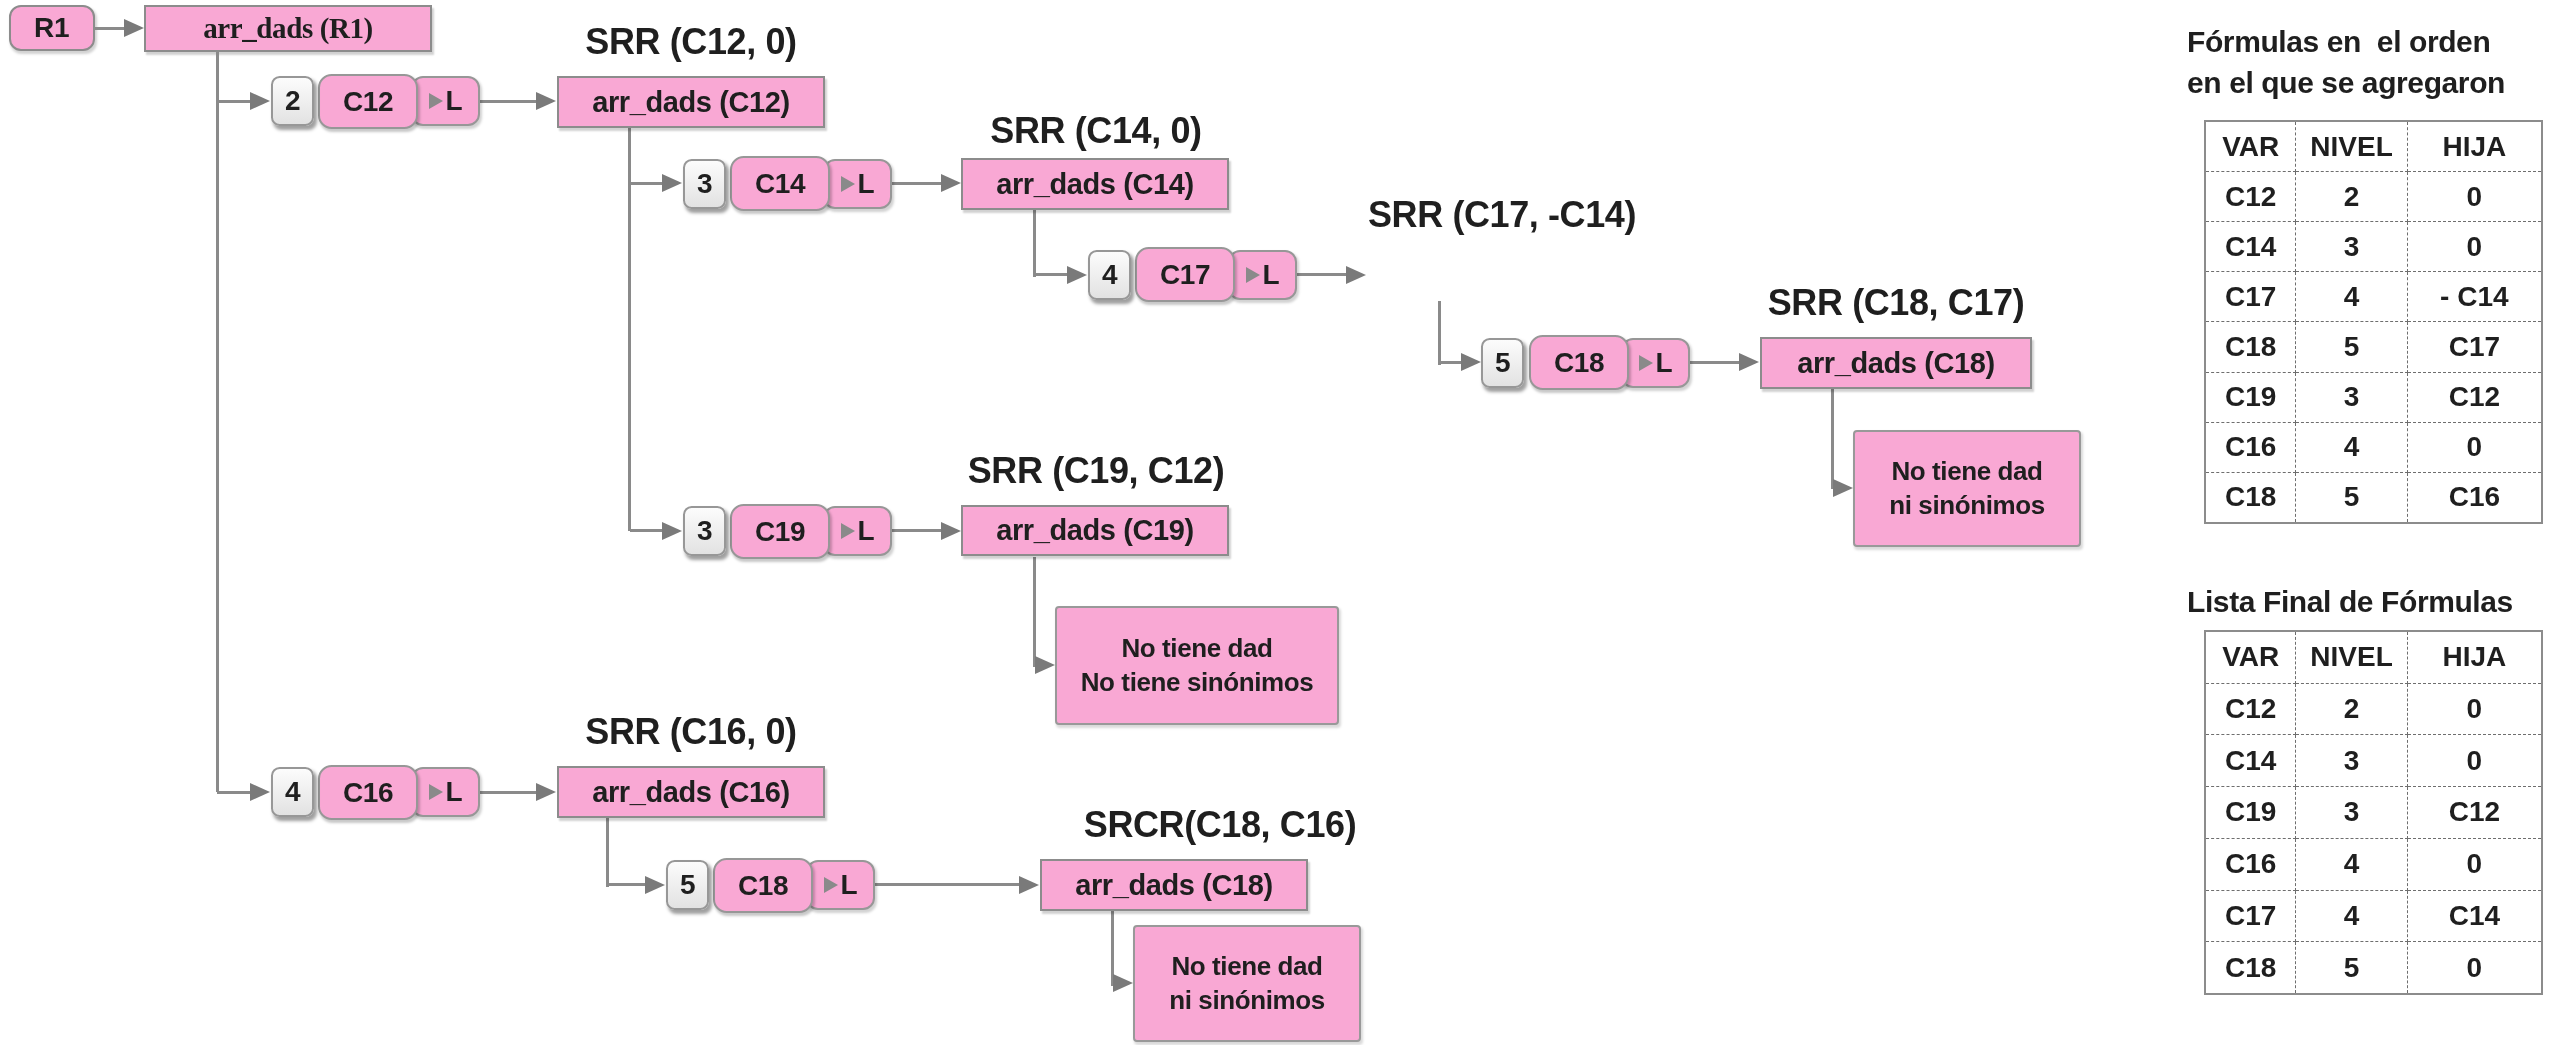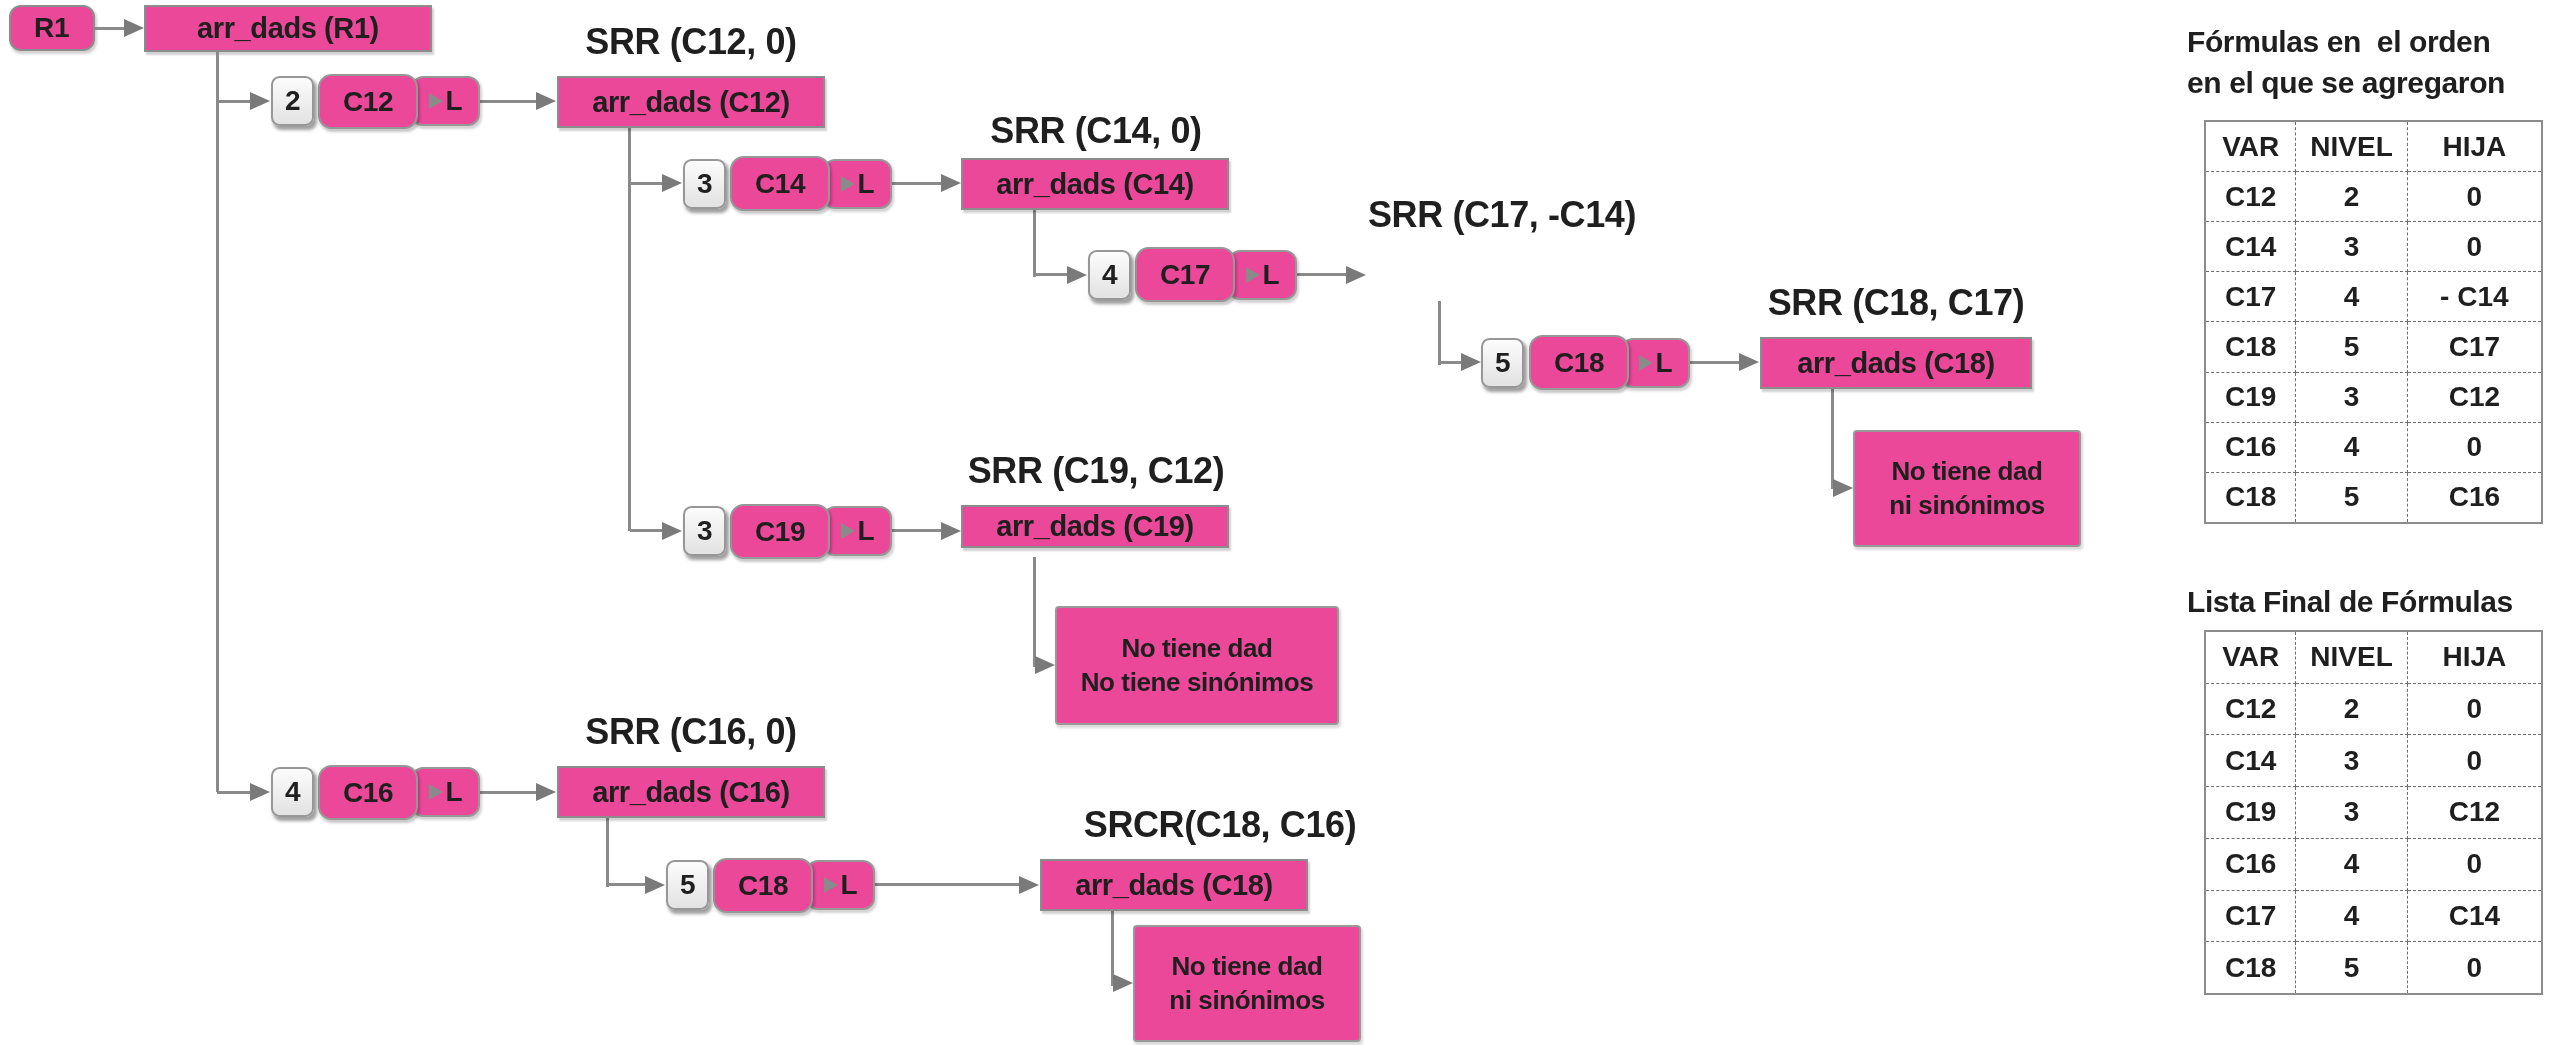--- a/index.html
+++ b/index.html
@@ -1,18 +1,18 @@
 <!DOCTYPE html>
 <html style="font-size:13.7px"><head>
 <meta charset="utf-8">
 <style>
   html,body{margin:0;padding:0;background:#ffffff;}
   #canvas{position:relative;width:2576px;height:1046px;background:#ffffff;overflow:hidden;
           font-family:"Liberation Sans","DejaVu Sans",sans-serif;color:#1f1f1f;}
-  .node,.call,.note,.badge,.varbox,.lbox{position:absolute;box-sizing:border-box;background:#ec4899;
+  .node,.call,.note,.badge,.varbox,.lbox{position:absolute;box-sizing:border-box;background:#f9a8d4;
           display:flex;align-items:center;justify-content:center;font-weight:bold;
           font-size:28px;letter-spacing:-0.4px;white-space:nowrap;}
   .node{border:2.6px solid #8c8c8c;border-radius:12px;box-shadow:1.7px 2.6px 2.6px rgba(0,0,0,0.18);}
   .call{border:2.6px solid #8c8c8c;border-radius:0;box-shadow:1.7px 2.6px 1.7px rgba(0,0,0,0.18);font-size:29px;}
   .badge{border:2.6px solid #979797;border-radius:8.6px;background:linear-gradient(#fcfcfc,#e2e2e2);
          box-shadow:2.6px 3.4px 3.4px rgba(0,0,0,0.38);z-index:3;}
   .varbox{border:2.6px solid #979797;border-radius:13.7px;box-shadow:1.7px 2.6px 2.6px rgba(0,0,0,0.22);z-index:2;}
   .lbox{border:2.6px solid #979797;border-radius:12px;box-shadow:1.7px 2.6px 2.6px rgba(0,0,0,0.18);z-index:1;}
   .note{border:2.6px solid #999;border-radius:4px;box-shadow:1.7px 2.6px 2.6px rgba(0,0,0,0.15);
         font-size:26px;text-align:center;white-space:pre-wrap;line-height:1.3;}
@@ -34,21 +34,21 @@
 </head>
 <body>
 
 <div id="canvas">
 
   <div class="node" style="left:8.6px;top:5.2px;width:86px;height:46px;">
     <span>R1</span>
   </div>
   <div class="hl" style="left:95px;top:27px;width:29px;"></div>
   <div class="ah" style="left:124px;top:19px;"></div>
-  <div class="call" style="left:144px;top:5.2px;width:288px;height:47px;">
+  <div class="call" style="left:144px;top:5.2px;width:288px;height:47px;font-family:Liberation Serif, serif;">
     <span>arr_dads (R1)</span>
   </div>
 
   <div class="vl" style="left:216px;top:52px;height:740px;"></div>
   <div class="vl" style="left:628px;top:127px;height:404px;"></div>
   <div class="vl" style="left:1033px;top:210px;height:67px;"></div>
   <div class="vl" style="left:1438px;top:301px;height:64px;"></div>
   <div class="vl" style="left:1831px;top:388px;height:101px;"></div>
   <div class="vl" style="left:1033px;top:557px;height:110px;"></div>
   <div class="vl" style="left:606px;top:818px;height:69px;"></div>
@@ -112,21 +112,21 @@
   <div class="hl" style="left:630px;top:529px;width:33px;"></div>
   <div class="ah" style="left:662px;top:522px;"></div>
   <div class="badge" style="left:683px;top:506px;width:43px;height:50px;">3</div>
   <div class="varbox" style="left:730px;top:504px;width:100px;height:55px;">C19</div>
   <div class="lbox" style="left:823px;top:506px;width:69px;height:50px;">
     <span class="mini-ah"></span>
     <span>L</span>
   </div>
   <div class="hl" style="left:892px;top:529px;width:49px;"></div>
   <div class="ah" style="left:941px;top:522px;"></div>
-  <div class="call" style="left:961px;top:505px;width:268px;height:43px;">arr_dads (C19)</div>
+  <div class="call" style="left:961px;top:505px;width:268px;height:51px;">arr_dads (C19)</div>
   <div class="ah" style="left:1035px;top:656px;"></div>
   <div class="note" style="left:1055px;top:606px;width:284px;height:119px;">No tiene dad
 No tiene sinónimos</div>
 
   <div class="srr" style="left:519px;top:711px;">SRR (C16, 0)</div>
   <div class="hl" style="left:217px;top:791px;width:33px;"></div>
   <div class="ah" style="left:250px;top:783px;"></div>
   <div class="badge" style="left:271px;top:767px;width:43px;height:50px;">4</div>
   <div class="varbox" style="left:318px;top:765px;width:100px;height:55px;">C16</div>
   <div class="lbox" style="left:411px;top:767px;width:69px;height:50px;">

